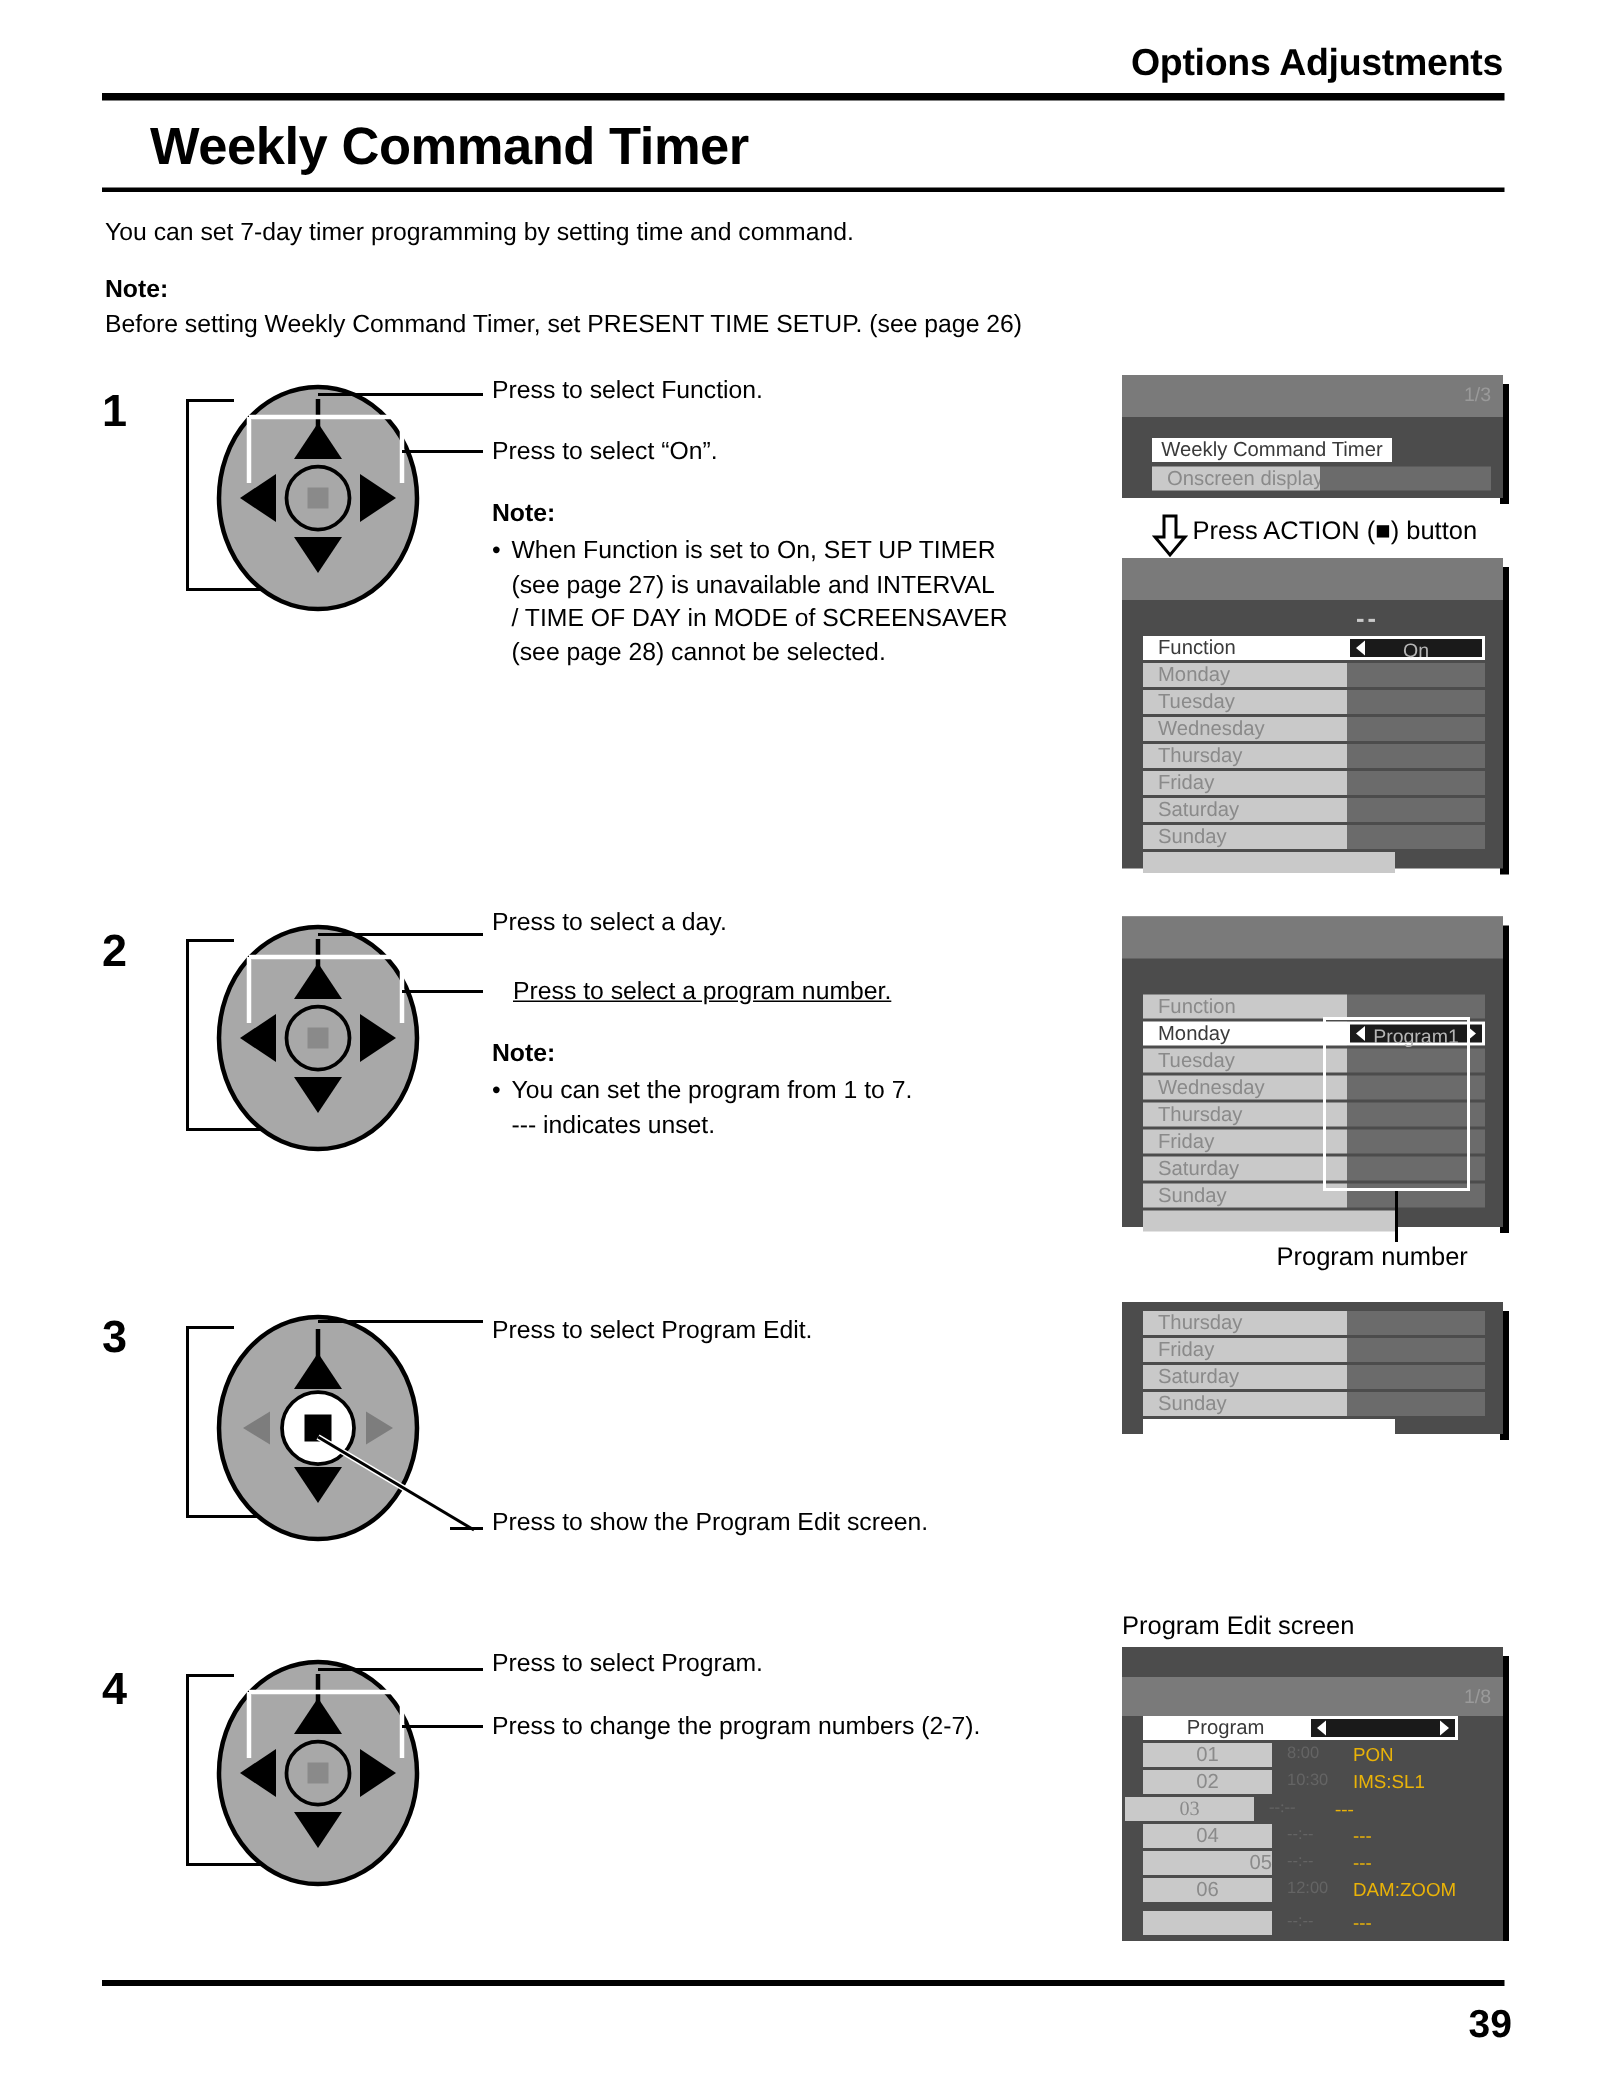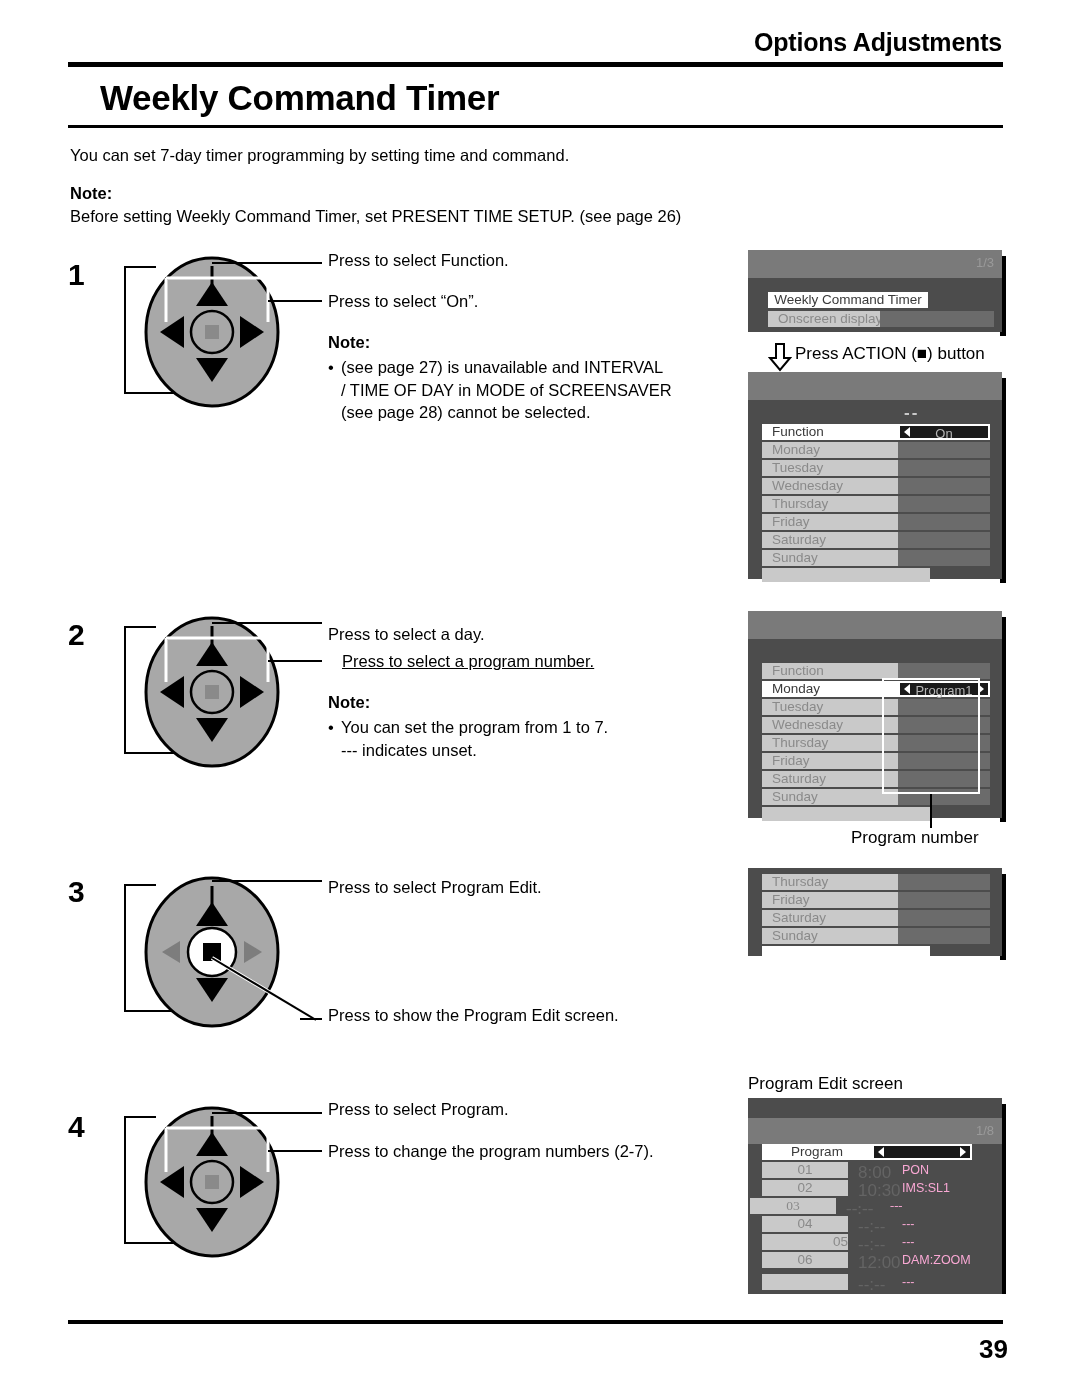--- a/index.html
+++ b/index.html
@@ -193,28 +193,28 @@
     font-weight: bold;
   }
   .osd-footer {
     position: absolute;
     background: #c9c9c9;
   }
   .osd-footer.white { background: #ffffff; }
 
   .osd-time {
     position: absolute;
-    font-size: 17px;
+    font-size: 11px;
     color: #646464;
     white-space: nowrap;
   }
   .osd-cmd {
     position: absolute;
     font-size: 12.5px;
-    color: #f9a8d4;
+    color: #eab308;
     white-space: nowrap;
   }
 
   
   .panel-caption {
     position: absolute;
     font-size: 17px;
     white-space: nowrap;
   }
 
@@ -279,20 +279,21 @@
 
   <div class="ln ln-h" style="left:212px; top:262px; width:110px;"></div>
   <div class="ln ln-h" style="left:268px; top:300px; width:54px;"></div>
 
   <div class="callout-text" style="left:328px; top:251px;text-align:right;">Press to select Function.</div>
   <div class="callout-text" style="left:328px; top:292px;">Press to select “On”.</div>
   <div class="callout-note-head" style="left:328px; top:333px;">Note:</div>
   <div class="callout-note-body" style="left:328px; top:356px; width:400px;">
     <span class="bullet">•</span>
     <div class="lines">
+      <div>When Function is set to On, SET UP TIMER</div>
       <div>(see page 27) is unavailable and INTERVAL</div>
       <div>/ TIME OF DAY in MODE of SCREENSAVER</div>
       <div>(see page 28) cannot be selected.</div>
     </div>
   </div>
 
   <div class="osd-shadow" style="left:1000px; top:256px; width:6px; height:80px;"></div>
   <div class="osd" style="left:748px; top:250px; width:254px; height:82px;">
     <div class="osd-titlebar" style="height:28px;">
       <div class="osd-pagenum" style="top:5px;">1/3</div>
@@ -379,21 +380,21 @@
   <svg style="position:absolute; left:120px; top:610px; width:200px; height:160px;" viewBox="0 0 200 160">
     <path d="M92,16 L92,54" stroke="#000" stroke-width="3" fill="none"></path>
     <path d="M46,28 L46,72" stroke="#fff" stroke-width="3" fill="none"></path>
     <path d="M46,28 L148,28" stroke="#fff" stroke-width="3" fill="none"></path>
     <path d="M148,28 L148,72" stroke="#fff" stroke-width="3" fill="none"></path>
   </svg>
 
   <div class="ln ln-h" style="left:212px; top:622px; width:110px;"></div>
   <div class="ln ln-h" style="left:268px; top:660px; width:54px;"></div>
 
-  <div class="callout-text" style="left:328px; top:625px;text-align:right;">Press to select a day.</div>
+  <div class="callout-text" style="left:328px; top:606px;text-align:right;">Press to select a day.</div>
   <div class="callout-text" style="left:342px; top:652px;text-decoration:underline;">Press to select a program number.</div>
   <div class="callout-note-head" style="left:328px; top:693px;">Note:</div>
   <div class="callout-note-body" style="left:328px; top:716px; width:400px;">
     <span class="bullet">•</span>
     <div class="lines">
       <div>You  can  set  the  program  from  1  to  7.</div>
       <div>--- indicates unset.</div>
     </div>
   </div>
 

